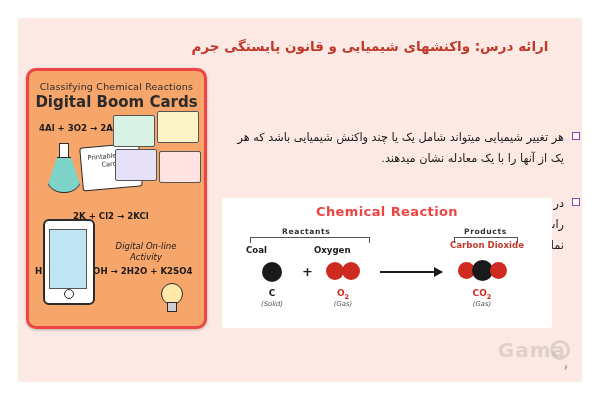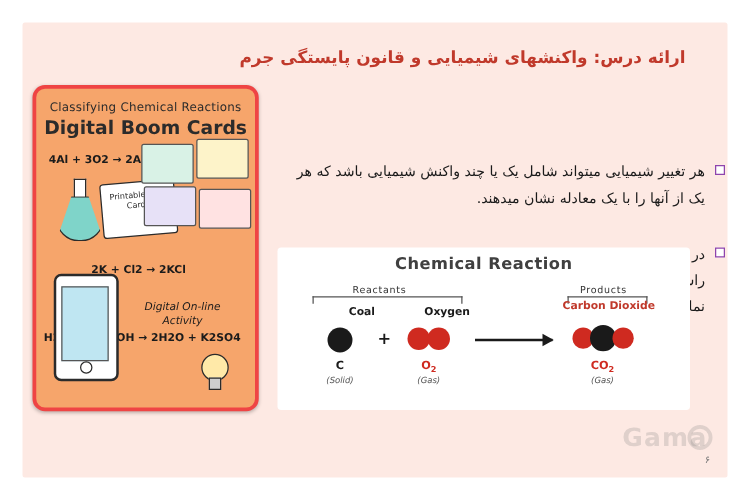--- a/index.html
+++ b/index.html
@@ -233,44 +233,44 @@
     border-radius: 3px;
     direction: ltr;
   }
   .diagram-title {
     position: absolute;
     left: 0; top: 6px;
     width: 100%;
     text-align: center;
     font-size: 13px;
     font-weight: bold;
-    color: #404040;
+    color: #ef4444;
     letter-spacing: 0.4px;
   }
   .diagram .group-label {
     position: absolute;
     font-size: 7.6px;
-    font-weight: normal;
+    font-weight: bold;
     color: #333;
     letter-spacing: 0.6px;
   }
   .reactants-label { left: 60px; top: 29px; }
   .products-label { left: 242px; top: 29px; }
   .brace {
     position: absolute;
     height: 5px;
     border: 1.2px solid #555;
     border-bottom: none;
   }
   .brace-r { left: 28px; top: 39px; width: 118px; }
   .brace-p { left: 232px; top: 39px; width: 62px; }
 
   .species {
     position: absolute;
-    text-align: right;
+    text-align: left;
     font-size: 8.6px;
     font-weight: bold;
     color: #1a1a1a;
   }
   .sp-coal { left: 24px; top: 47px; width: 54px; }
   .sp-oxy { left: 92px; top: 47px; width: 62px; }
   .sp-co2 { left: 228px; top: 43px; width: 74px; color: #c0392b; line-height: 1.15; }
 
   .atom {
     position: absolute;

